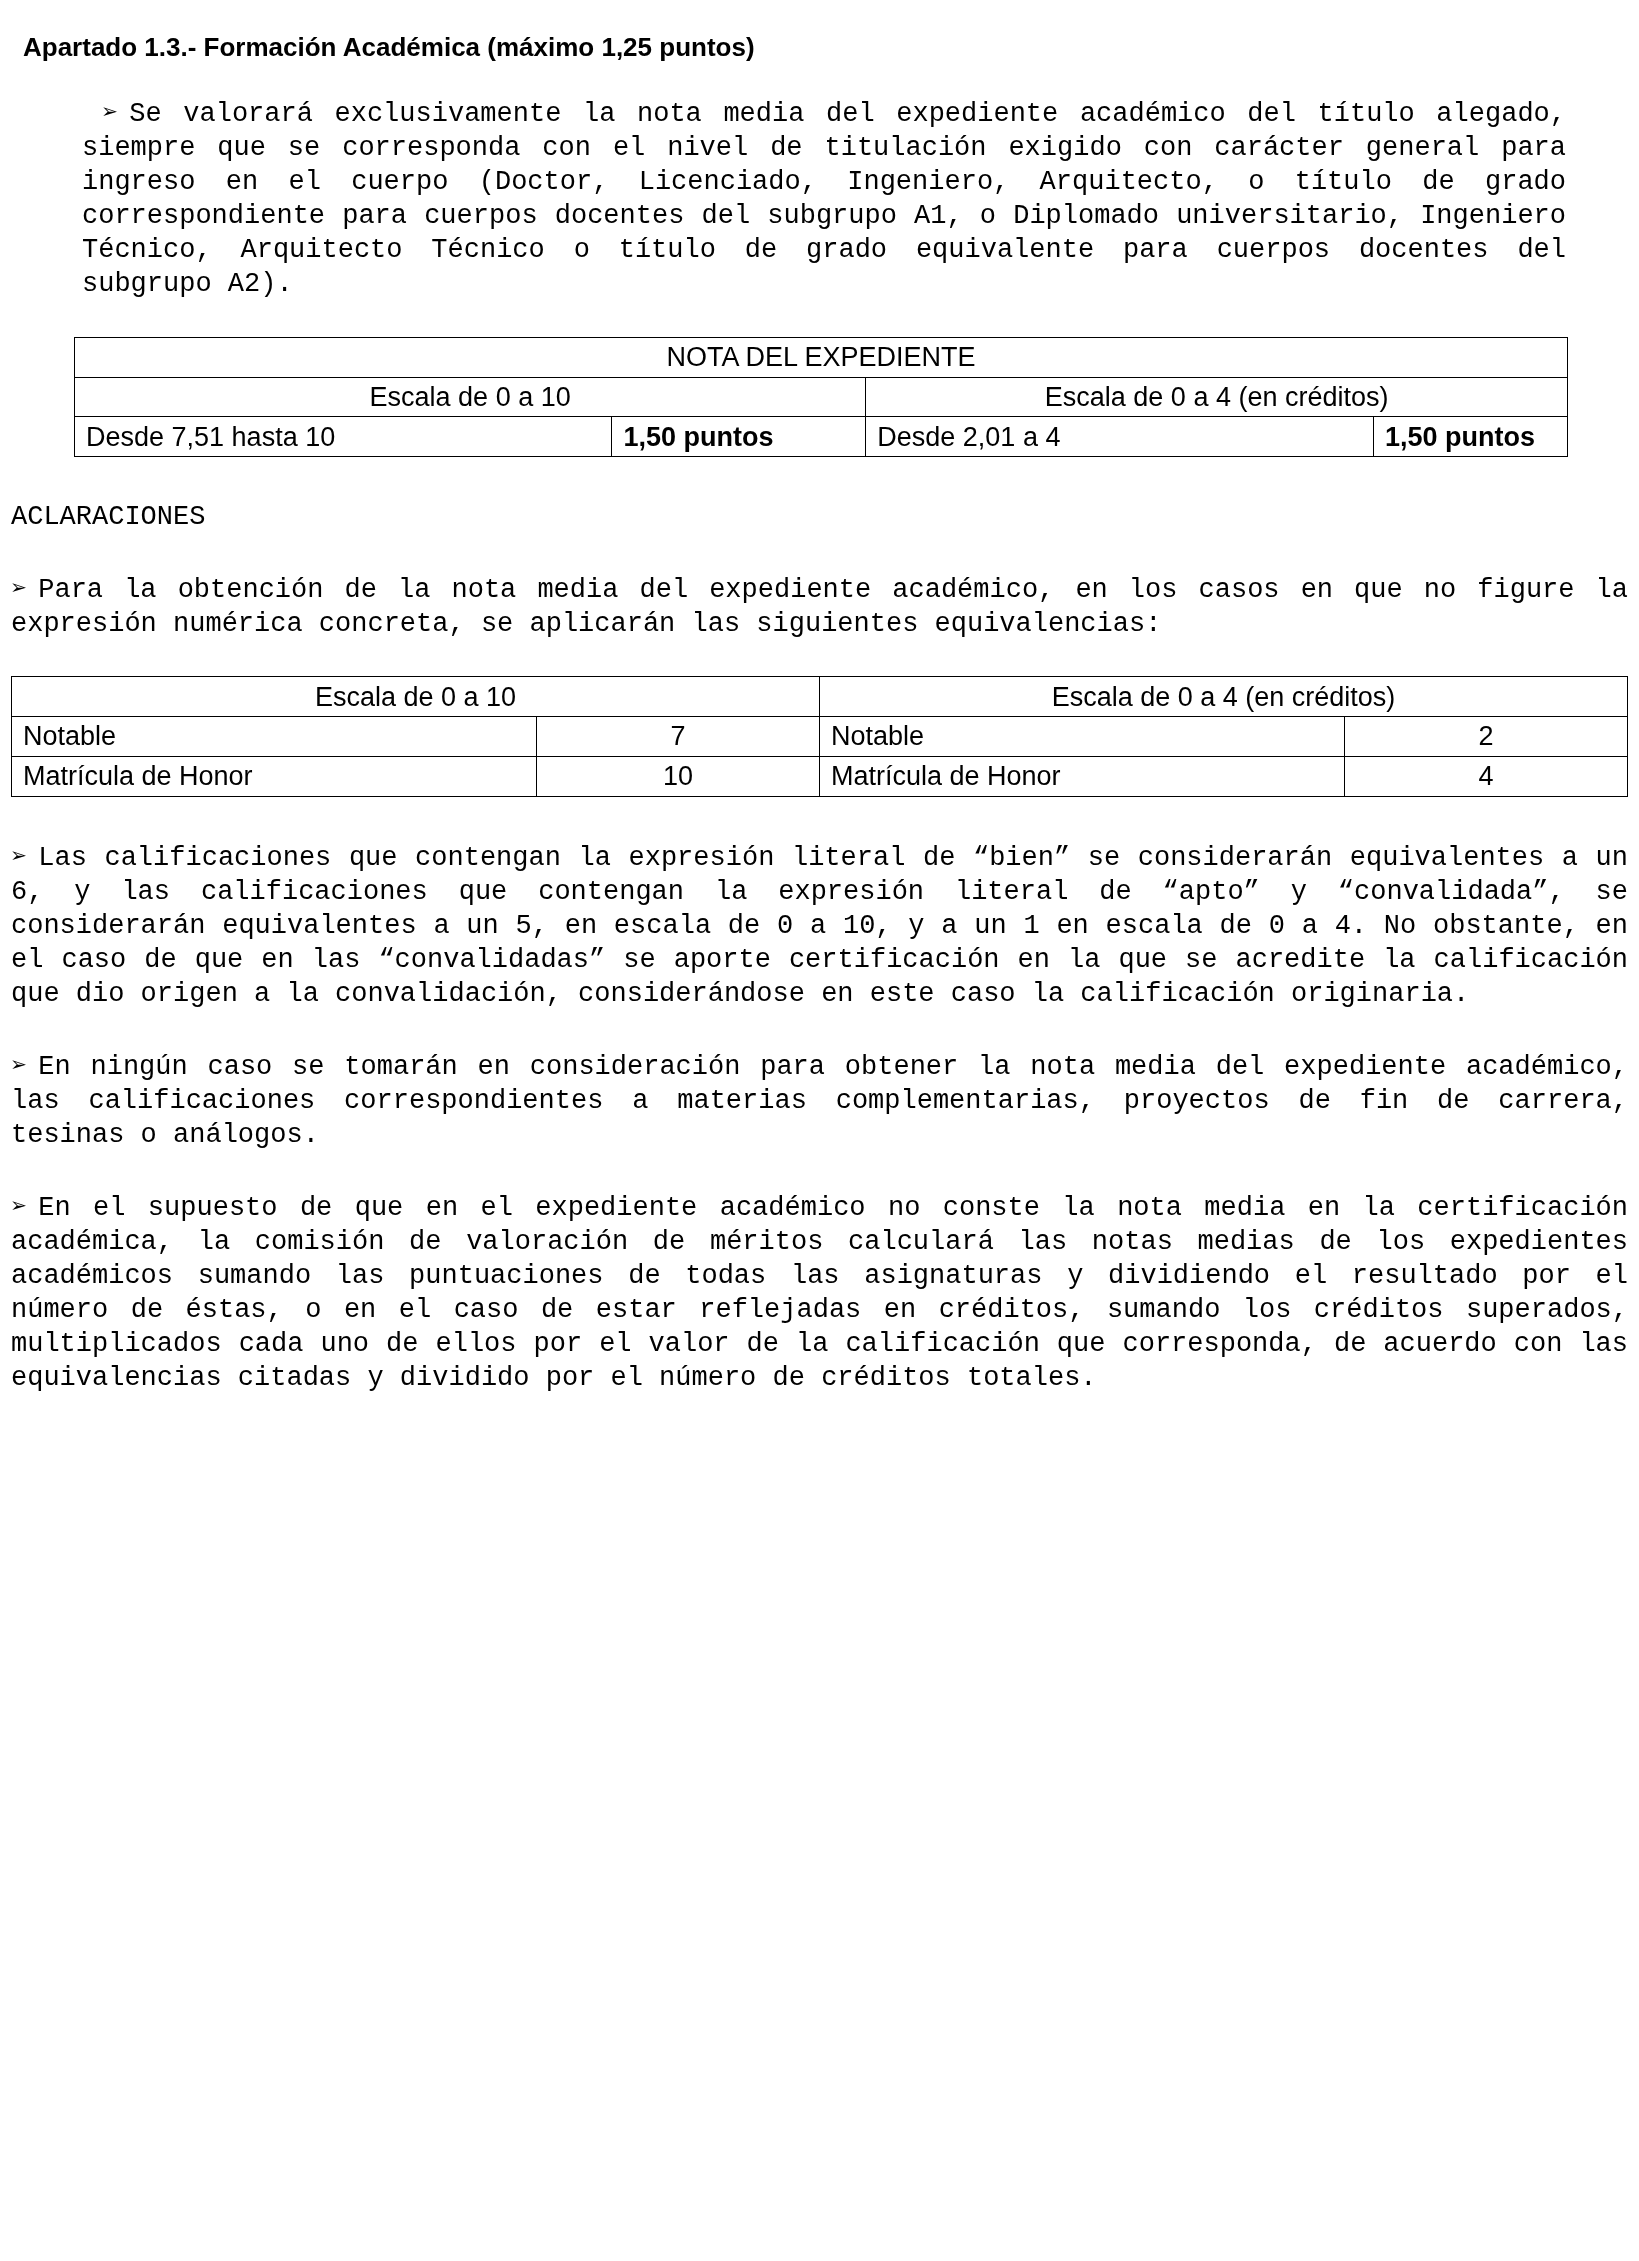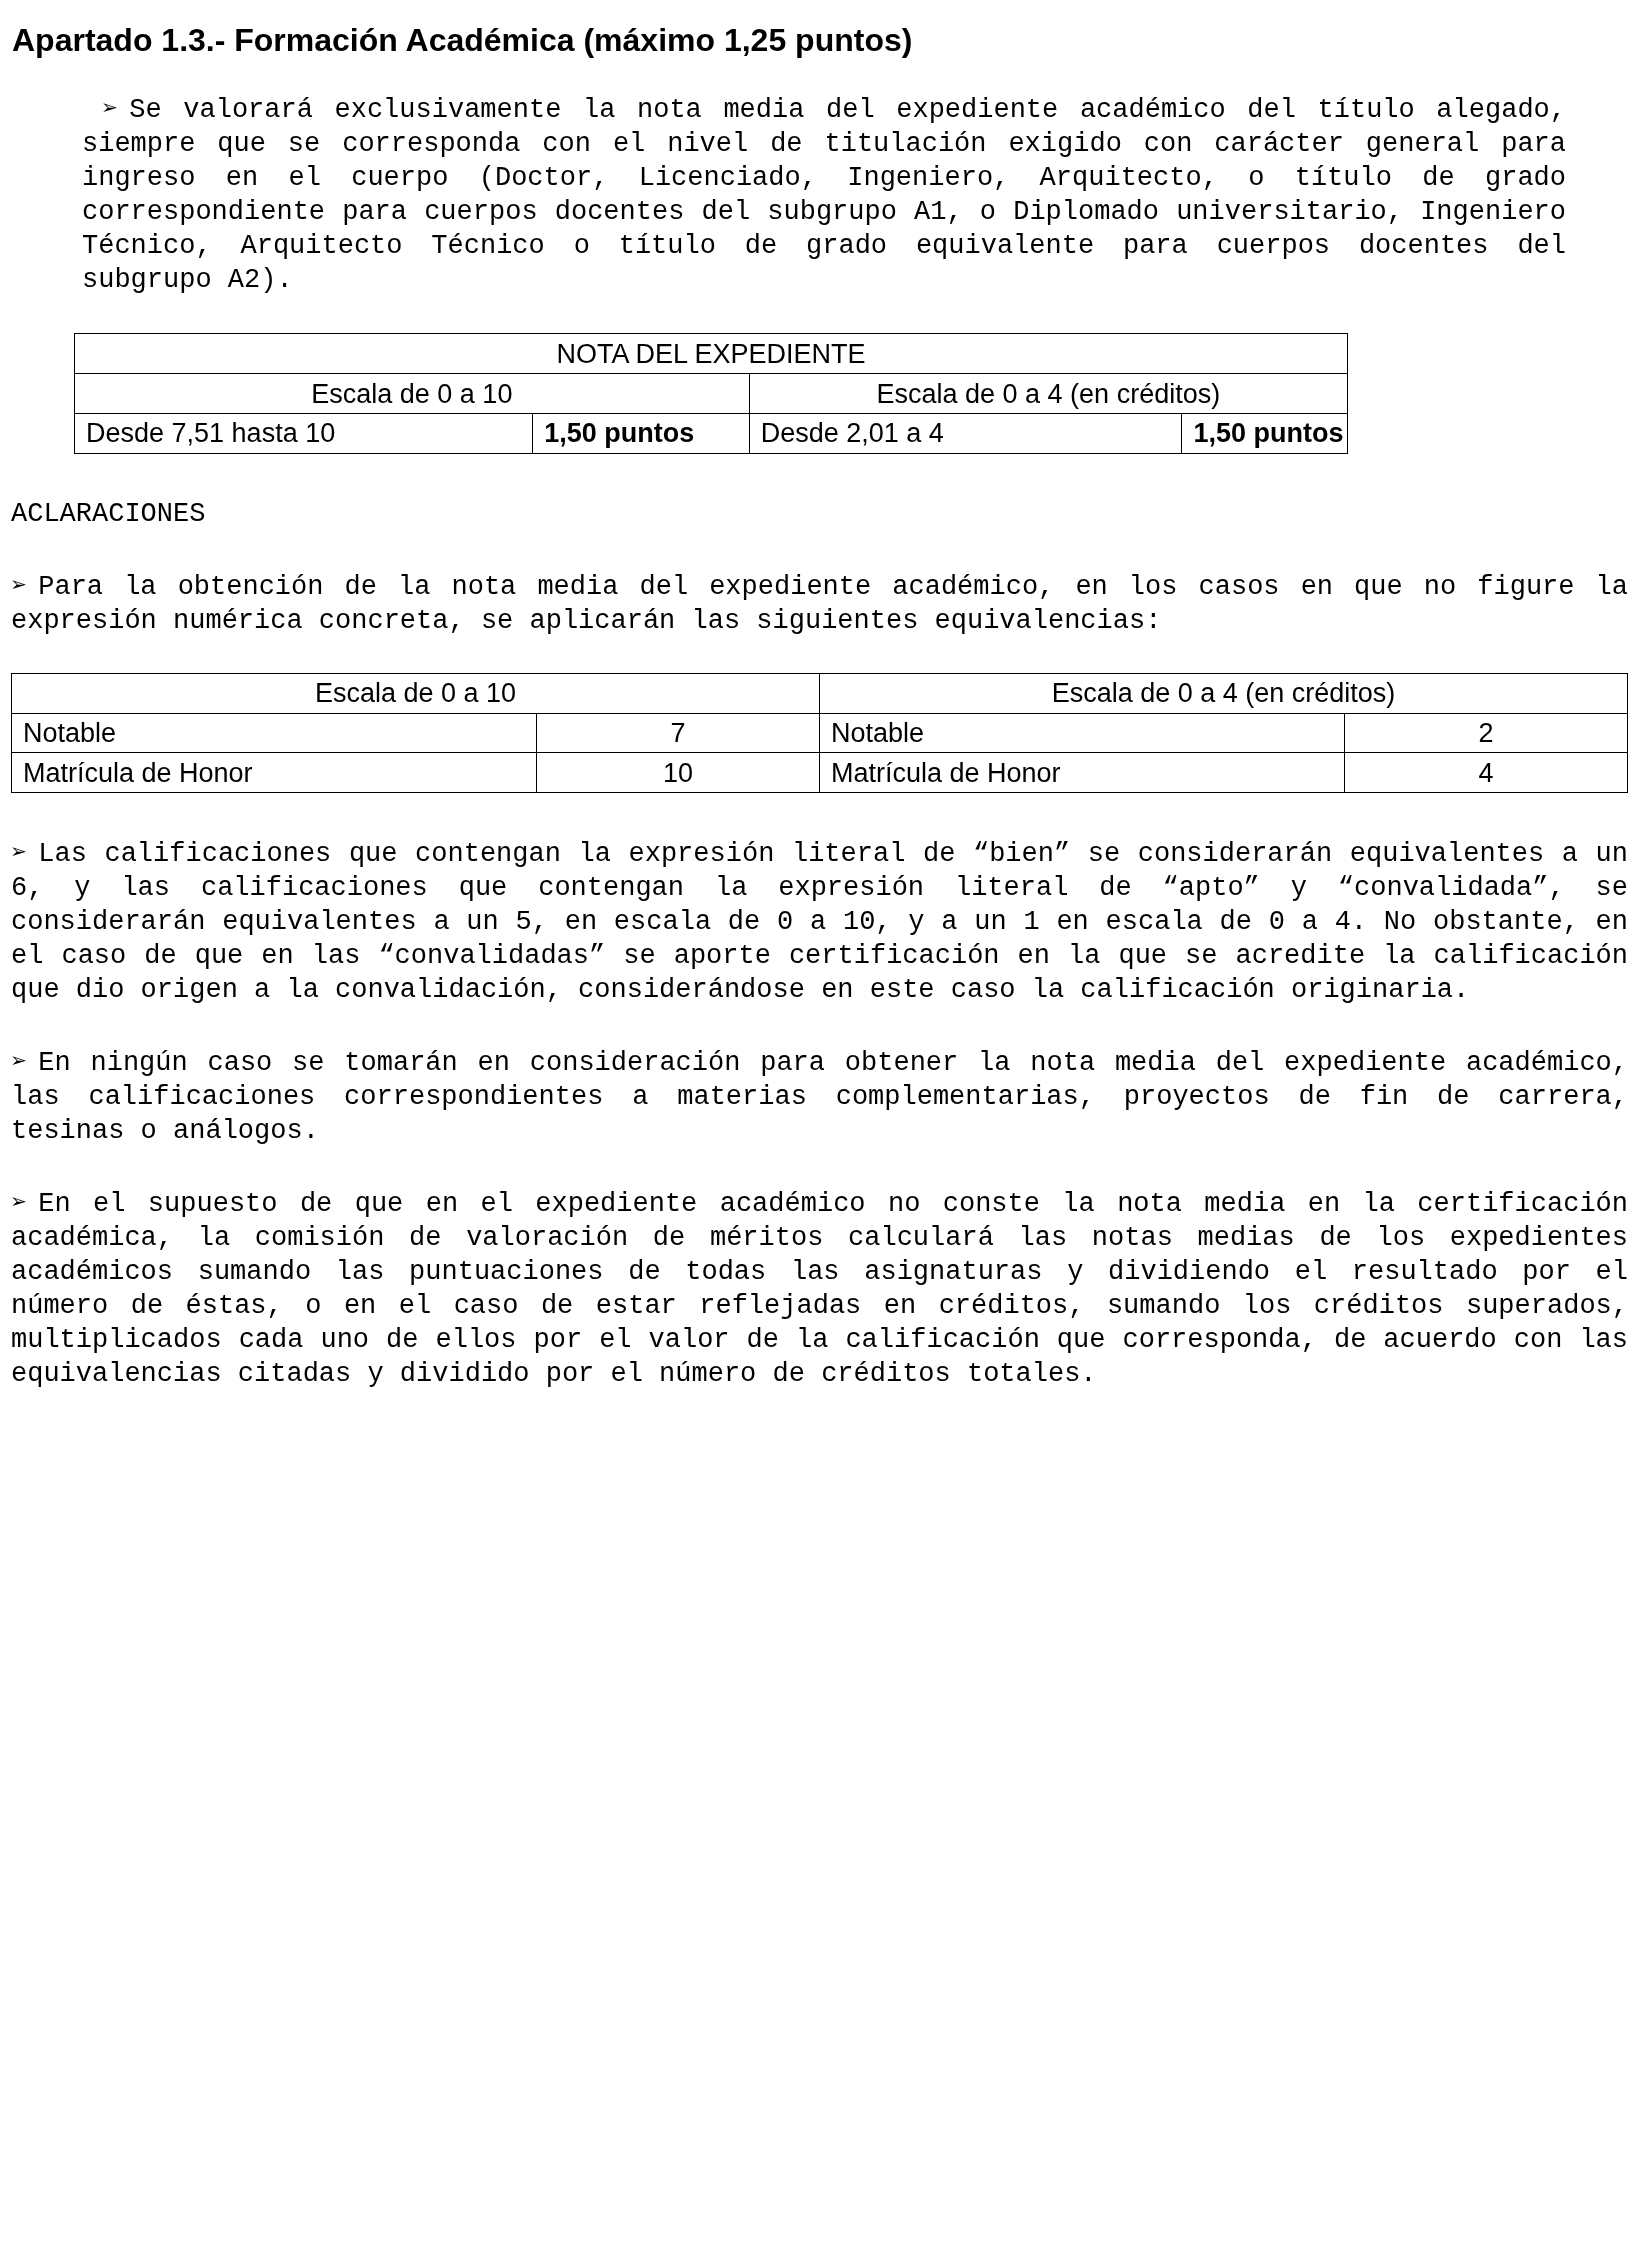--- a/index.html
+++ b/index.html
@@ -10,23 +10,23 @@
     overflow: hidden;
     background: #ffffff;
     color: #000000;
     font-family: "Liberation Sans", "DejaVu Sans", sans-serif;
     font-size: 27px;
     line-height: 1.26;
   }
   .page { padding: 19px 11px 0 11px; }
 
   .h-apartado {
-    font-size: 32px;
+    font-size: 26px;
     font-weight: bold;
-    margin: 1px;
+    margin: 12px;
   }
   .h-sub {
     font-size: 27px;
     font-weight: bold;
     margin: 36px 0 0 0;
   }
   p { margin: 0; font-family: Liberation Mono, monospace; }
 
   .intro {
     margin: 33px 62px 0 71px;
@@ -43,21 +43,21 @@
   table.tbl td {
     border: 1.6px solid #000;
     padding: 2.4px 11px;
     overflow: hidden;
     white-space: nowrap;
   }
   table.tbl td.center { text-align: center; padding: 2.4px 3.2px; }
   table.tbl td.bold { font-weight: bold; }
   table.tbl td.val { text-align: center; }
 
-  .tbl1 { width: 1274px; margin: 36px 0 0 63px; }
+  .tbl1 { width: 1494px; margin: 36px 0 0 63px; }
   .tbl2 { width: 100%; margin: 35px 0 0 0; }
 
   .aclara-heading {
     font-weight: normal;
     font-size: 27px;
     margin: 43px 0 0 0;
   }
   .bullet-p {
     margin: 39px 0 0 0;
     text-align: justify;

